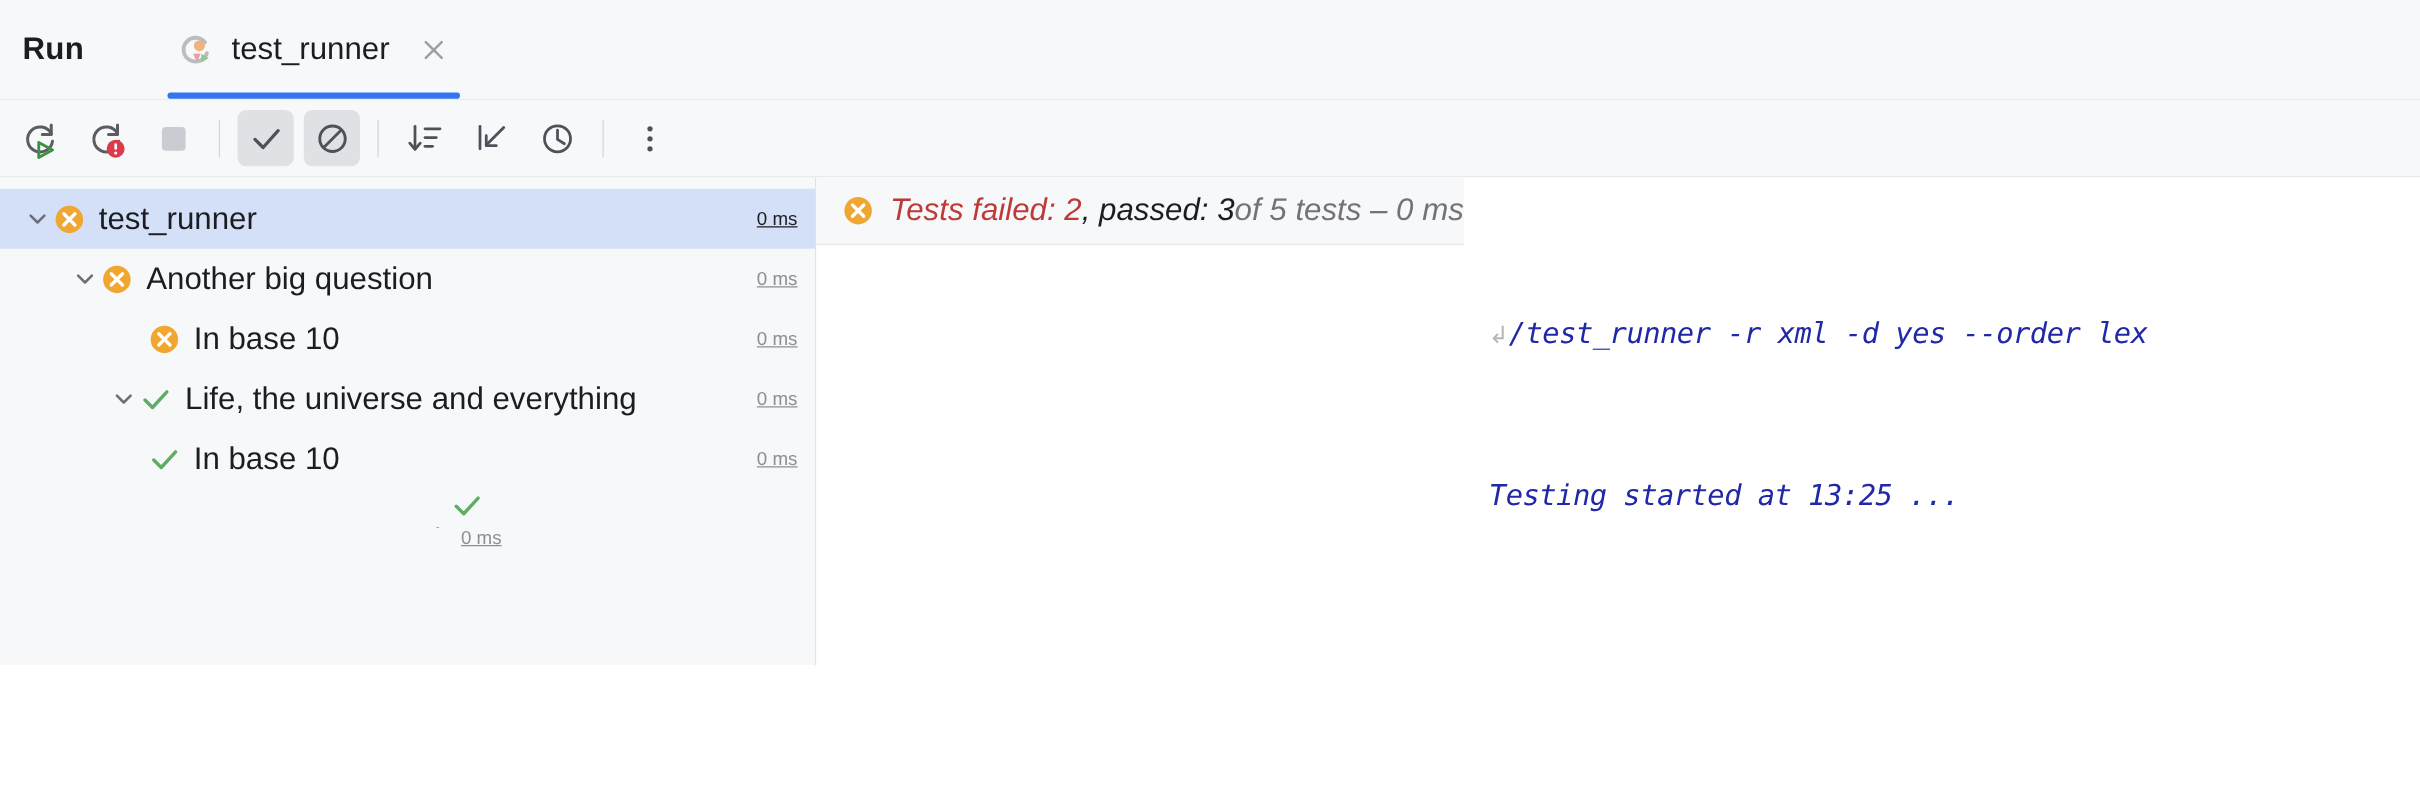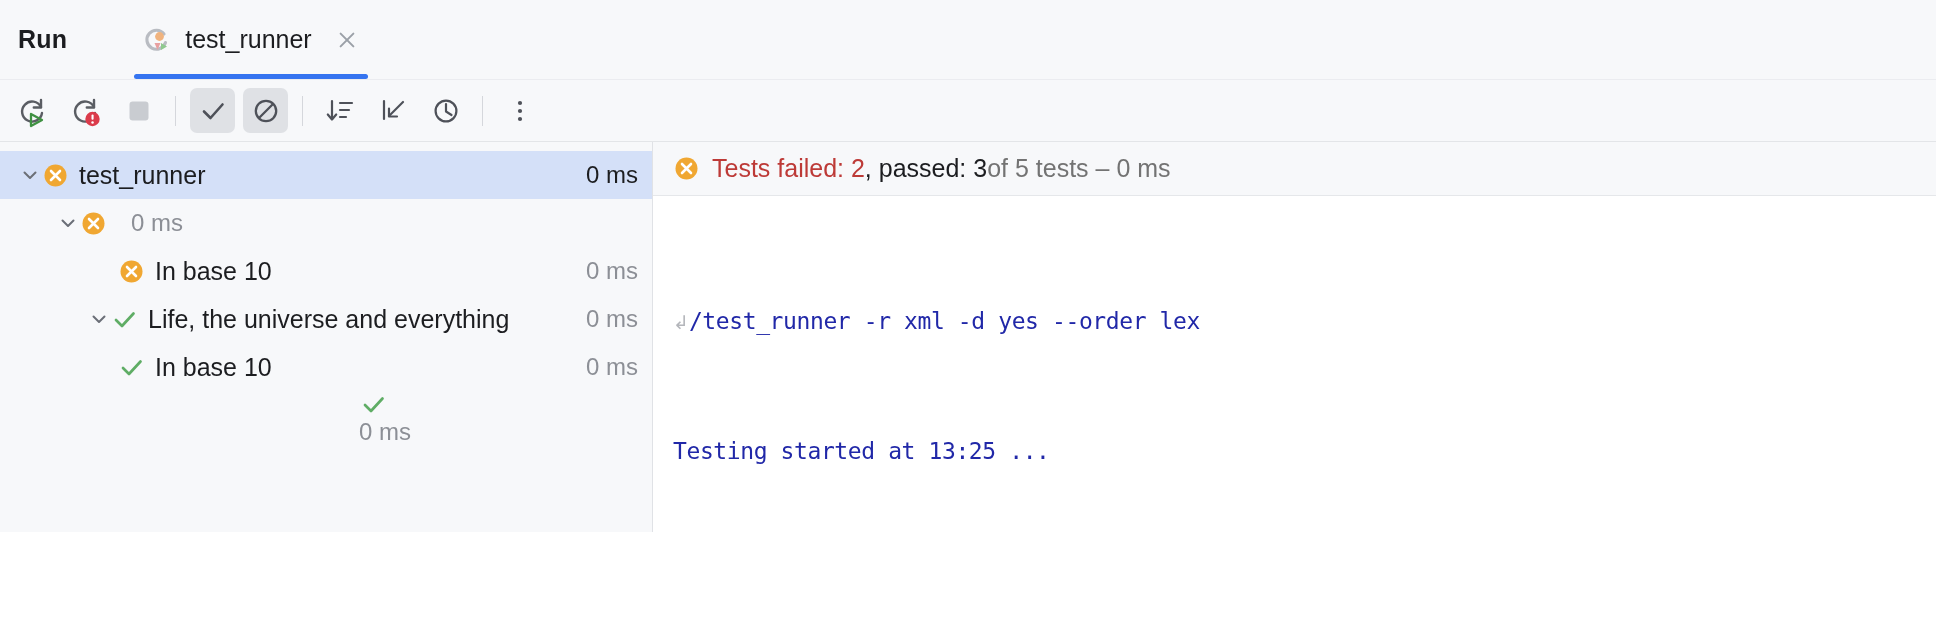--- a/index.html
+++ b/index.html
@@ -148,36 +148,38 @@
   }
   .tlabel {
     font-size: 25px;
     color: #1c1d20;
     white-space: nowrap;
     overflow: hidden;
     text-overflow: clip;
     flex: 1 1 auto;
   }
   .tdur {
-    font-size: 24px;
+    font-size: 15px;
     color: #8c8f96;
     white-space: nowrap;
     flex: 0 0 auto;
     padding-left: 14px;
+    text-decoration: underline;
   }
   .trow.selected .tdur { color: #1c1d20; }
 
   
   .conspane {
     flex: 1 1 auto;
     min-width: 0;
     display: flex;
-    flex-direction: column;
+    flex-direction: row;
     background: #ffffff;
     position: relative;
+    font-style: italic;
   }
   .summary {
     height: 54px;
     flex: 0 0 54px;
     display: flex;
     align-items: center;
     padding-left: 20px;
     background: #f7f8fa;
     border-bottom: 1px solid #e5e7ea;
   }
@@ -341,20 +343,21 @@
           <svg width="24" height="24" viewBox="0 0 24 24">
               <path d="M6.5 9.5 L12 15 L17.5 9.5" fill="none" stroke="#6b6f77" stroke-width="2" stroke-linecap="round" stroke-linejoin="round"></path>
             </svg>
         </span>
         <span class="status">
           <svg width="27" height="27" viewBox="0 0 27 27">
               <circle cx="13.5" cy="13.5" r="11" fill="#f0a732"></circle>
               <path d="M9 9 L18 18 M18 9 L9 18" stroke="#ffffff" stroke-width="2.6" stroke-linecap="round"></path>
             </svg>
         </span>
+        <span class="tlabel">Another big question</span>
         <span class="tdur">0 ms</span>
       </div>
 
       <div class="trow" style="padding-left:118px;">
         <span class="status">
           <svg width="27" height="27" viewBox="0 0 27 27">
               <circle cx="13.5" cy="13.5" r="11" fill="#f0a732"></circle>
               <path d="M9 9 L18 18 M18 9 L9 18" stroke="#ffffff" stroke-width="2.6" stroke-linecap="round"></path>
             </svg>
         </span>

